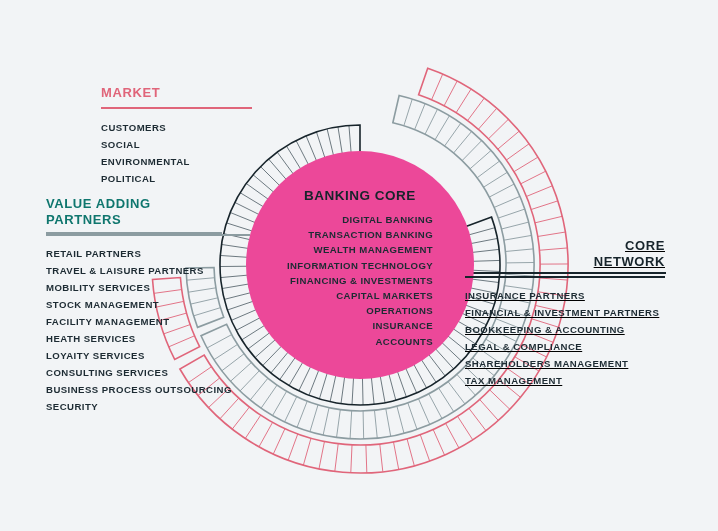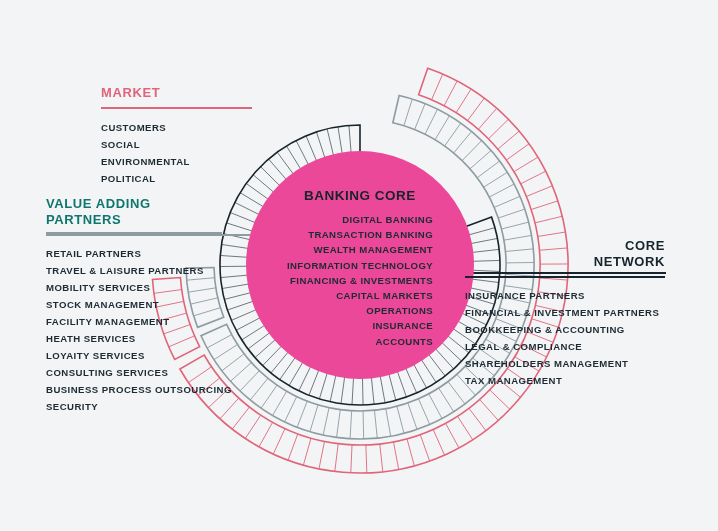--- a/index.html
+++ b/index.html
@@ -59,21 +59,21 @@
   #panel-market .panel-heading { color: #e0657a; }
   #panel-market .panel-rule { background: #e0657a; width: 150px; }
   #panel-market .panel-list { margin-top: 10px; }
 
   
   #panel-value { left: 46px; top: 196px; width: 204px; }
   #panel-value .panel-heading { color: #0f766e; }
   #panel-value .panel-rule { background: #8c9ca1; width: 204px; }
 
   
-  #panel-core { left: 465px; top: 238px; width: 200px; text-align: right; }
+  #panel-core { left: 465px; top: 238px; width: 200px; text-align: right; text-decoration: underline; }
   #panel-core .panel-heading { color: #17242b; }
   #panel-core .panel-rule { background: #17242b; width: 200px; }
   #panel-core .panel-list li { text-align: left; }
 
   
   #hub {
     position: absolute;
     left: 246px;
     top: 151px;
     width: 228px;

